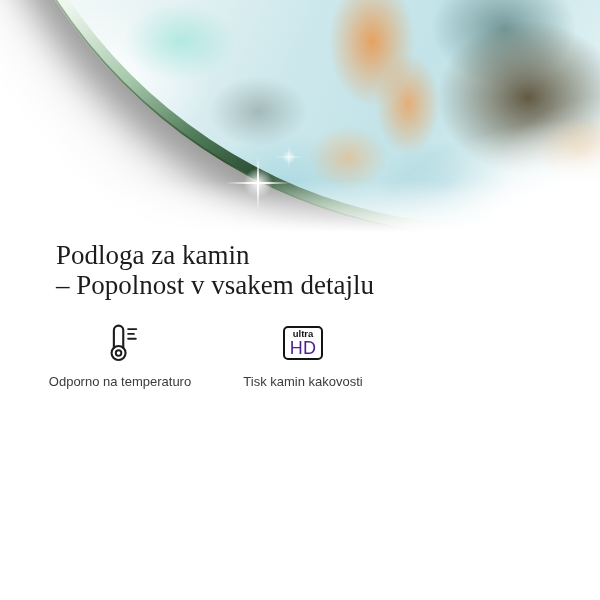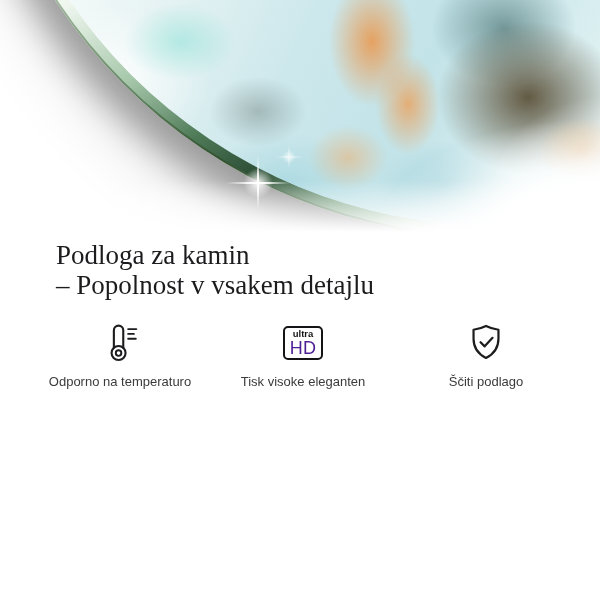--- a/index.html
+++ b/index.html
@@ -162,30 +162,21 @@
       <div class="flabel">Odporno na temperaturo</div>
     </div>
 
     <div class="feature">
       <div class="ficon">
         <div class="uhd-box">
           <span class="uhd-top">ultra</span>
           <span class="uhd-bottom">HD</span>
         </div>
       </div>
-      <div class="flabel">Tisk visoke eleganten</div>
+      <div class="flabel">Tisk kamin kakovosti</div>
     </div>
 
-    <div class="feature">
-      <div class="ficon">
-        <svg width="46" height="46" viewBox="0 0 48 48" fill="none" stroke="#1d1d1f">
-          <path d="M24 6.2 C28.3 8.3 32.8 9.6 37 10.2 V19.6 C37 29.3 31.4 35.9 24 39.6 C16.6 35.9 11 29.3 11 19.6 V10.2 C15.2 9.6 19.7 8.3 24 6.2 Z" stroke-width="2.3" stroke-linejoin="round"></path>
-          <path d="M18.3 23.2 l4.3 4.3 l8.2 -8.9" stroke-width="2.3" stroke-linecap="round" stroke-linejoin="round"></path>
-        </svg>
-      </div>
-      <div class="flabel">Ščiti podlago</div>
-    </div>
 
 
 
 
   </div>
 </div>
 
 </body></html>

